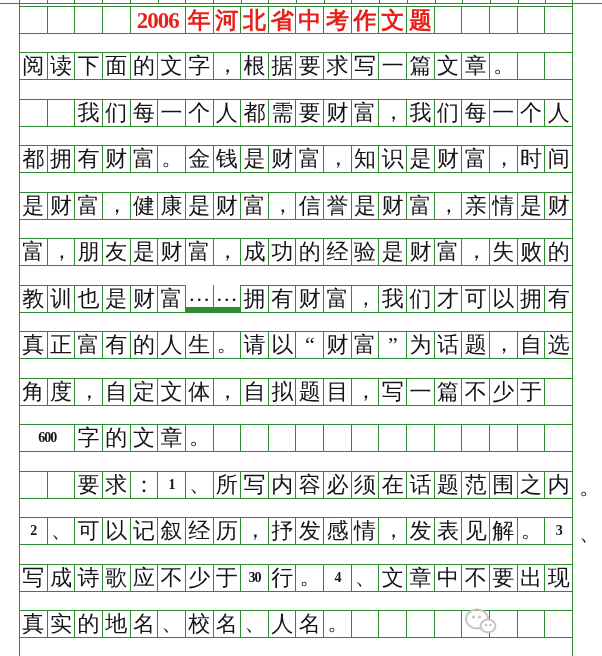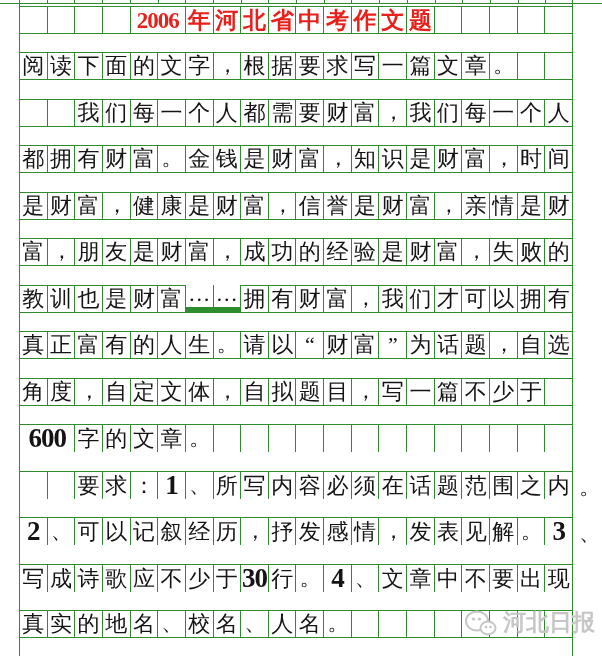--- a/index.html
+++ b/index.html
@@ -27,21 +27,21 @@
     display:grid;grid-template-columns:repeat(20,1fr);
     gap:1px;padding:1px;box-sizing:border-box;
     background:var(--grid-color);
   }
   .cell{
     background:#fff;display:flex;align-items:center;justify-content:center;
     font-size:22px;line-height:1;color:var(--text-color);
     overflow:visible;white-space:nowrap;
   }
   .title-row .cell{color:var(--title-color);font-weight:bold;font-size:23px;}
-  .num{font-weight:bold;font-size:27px;letter-spacing:-1px;}
+  .num{font-weight:bold;font-size:14px;letter-spacing:-1px;}
   .punct{align-items:flex-end;justify-content:flex-start;padding:0 0 3px 3px;box-sizing:border-box;}
   .ellip{transform:translateY(-5px);}
   .punct-out{
     position:absolute;left:557px;bottom:1px;width:26px;height:26px;
     display:flex;align-items:flex-end;justify-content:flex-start;
     font-size:22px;line-height:1;color:var(--text-color);padding-left:3px;box-sizing:border-box;
   }
   .watermark{
     position:absolute;left:464px;top:607px;display:flex;align-items:center;gap:5px;
     color:var(--watermark-color);font-size:23px;font-weight:bold;z-index:5;
@@ -371,15 +371,14 @@
     <span style="display:inline-flex;">
       <svg width="34" height="28" viewBox="0 0 34 28" fill="none">
         <ellipse cx="13" cy="12" rx="11" ry="9.5" stroke="#c6c6c6" stroke-width="2"></ellipse>
         <circle cx="9.5" cy="10" r="1.6" fill="#c6c6c6"></circle>
         <circle cx="15.5" cy="10" r="1.6" fill="#c6c6c6"></circle>
         <ellipse cx="24" cy="19" rx="7.5" ry="6.5" stroke="#c6c6c6" stroke-width="2" fill="#fff"></ellipse>
         <circle cx="22" cy="18" r="1.3" fill="#c6c6c6"></circle>
         <circle cx="26.5" cy="18" r="1.3" fill="#c6c6c6"></circle>
       </svg>
     </span>
-    <span>河北日报</span>
   </div>
 </div>
 
 </body></html>

